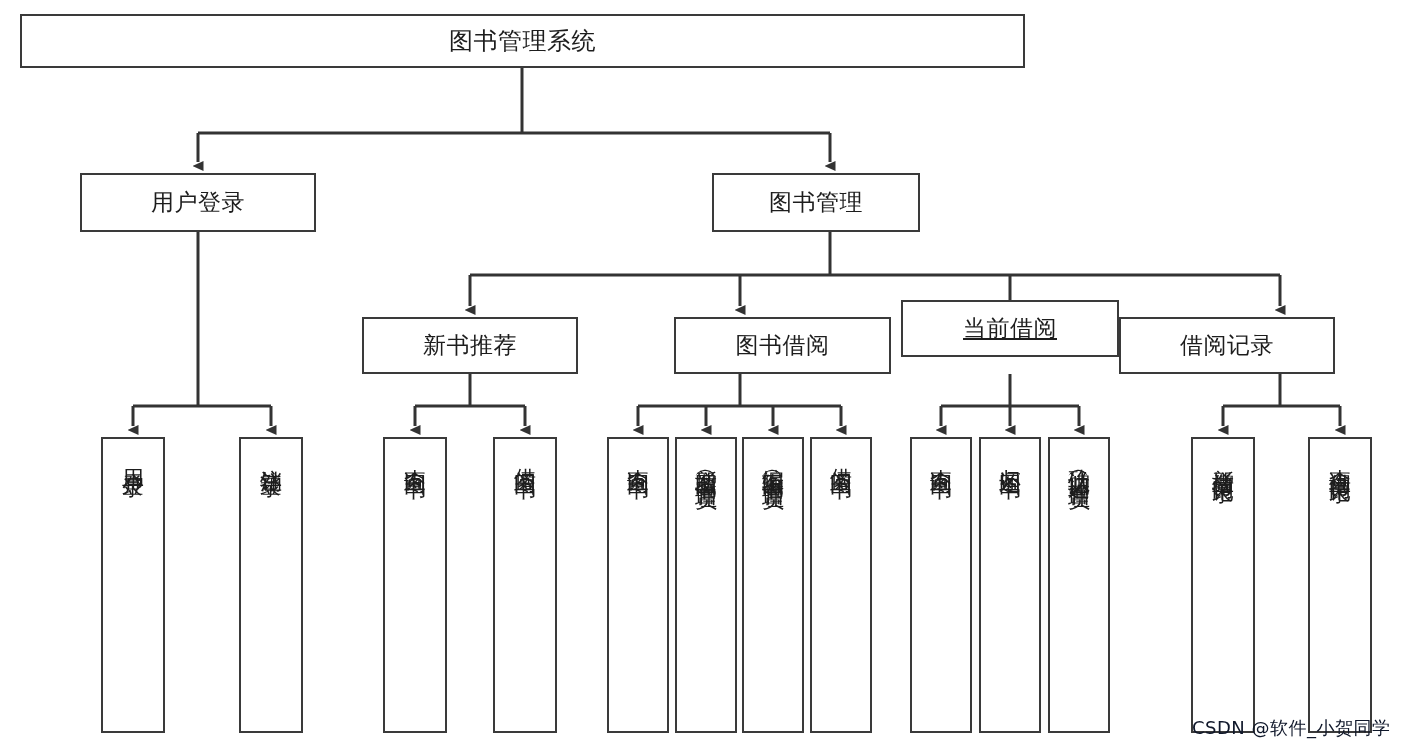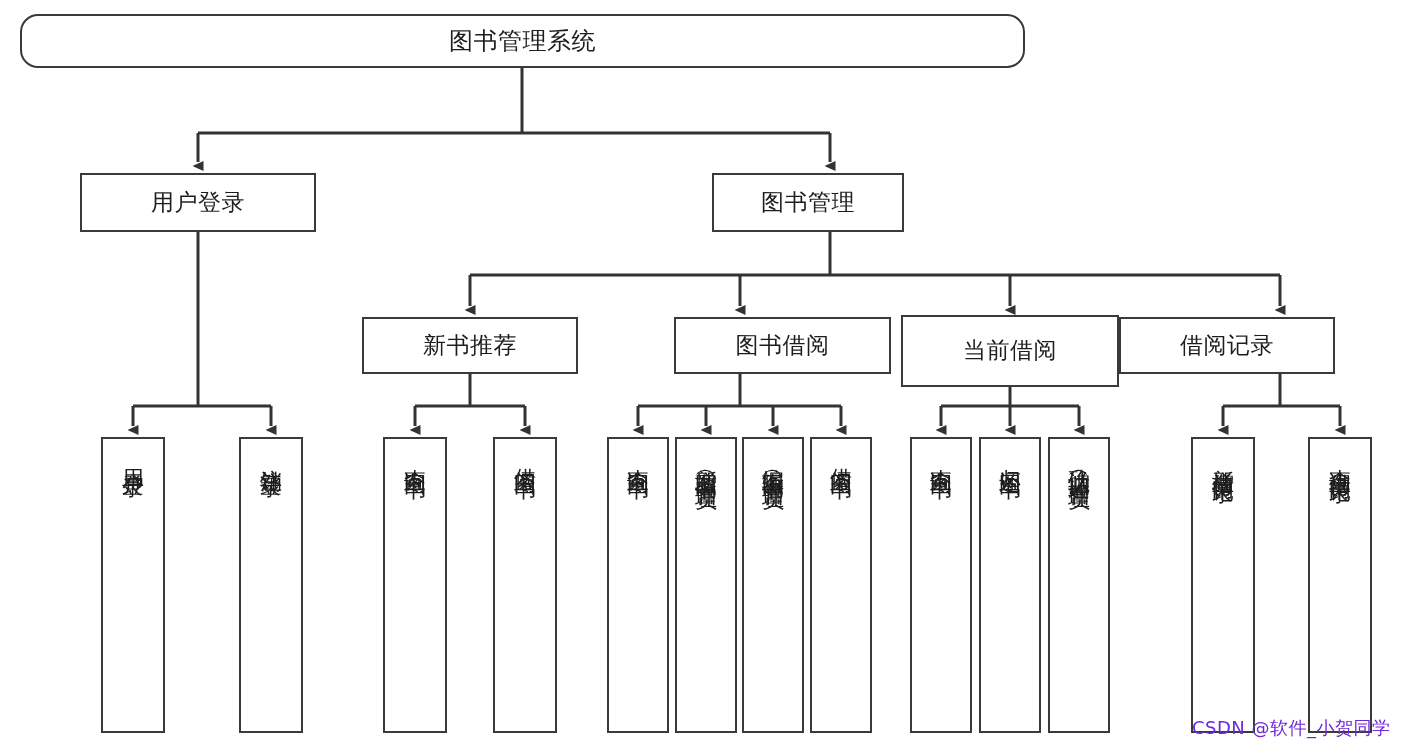--- a/index.html
+++ b/index.html
@@ -50,21 +50,21 @@
   .node.vert .lbl{
     writing-mode:vertical-rl;
     text-orientation:upright;
     font-size:22px;
     line-height:1.08;
     letter-spacing:3px;
   }
   .watermark{
     position:absolute;
     font-size:18px;
-    color:#6d28d9;
+    color:#0f172a;
     letter-spacing:0.5px;
     white-space:nowrap;
   }
 </style>
 </head>
 <body>
 
 <div id="canvas">
 
   <svg class="edges" viewBox="0 0 1405 747">
@@ -111,38 +111,38 @@
       <path d="M1079,406 L1079,426" marker-end="url(#arrow)"></path>
 
       <path d="M1280,374 L1280,406"></path>
       <path d="M1223,406 L1340,406"></path>
       <path d="M1223,406 L1223,426" marker-end="url(#arrow)"></path>
       <path d="M1340,406 L1340,426" marker-end="url(#arrow)"></path>
 
     </g>
   </svg>
 
-  <div class="node root horiz" style="left:20px; top:14px; width:1005px; height:54px;border-radius:18px;">
+  <div class="node root horiz" style="left:20px; top:14px; width:1005px; height:54px;">
     <span class="lbl">图书管理系统</span>
   </div>
 
   <div class="node horiz" style="left:80px; top:173px; width:236px; height:59px;">
     <span class="lbl">用户登录</span>
   </div>
-  <div class="node horiz" style="left:712px; top:173px; width:192px; height:59px;">
+  <div class="node horiz" style="left:712px; top:173px; width:208px; height:59px;">
     <span class="lbl">图书管理</span>
   </div>
 
   <div class="node horiz" style="left:362px; top:317px; width:216px; height:57px;">
     <span class="lbl">新书推荐</span>
   </div>
   <div class="node horiz" style="left:631px; top:317px; width:217px; height:57px;margin-left:43px;">
     <span class="lbl">图书借阅</span>
   </div>
-  <div class="node horiz" style="left:901px; top:315px; width:218px; height:72px;">
+  <div class="node horiz" style="left:901px; top:300px; width:218px; height:57px;text-decoration:underline;">
     <span class="lbl">当前借阅</span>
   </div>
   <div class="node horiz" style="left:1119px; top:317px; width:216px; height:57px;">
     <span class="lbl">借阅记录</span>
   </div>
 
   <div class="node vert" style="left:101px; top:437px; width:64px; height:296px;">
     <span class="lbl">用户登录</span>
   </div>
   <div class="node vert" style="left:239px; top:437px; width:64px; height:296px;">

